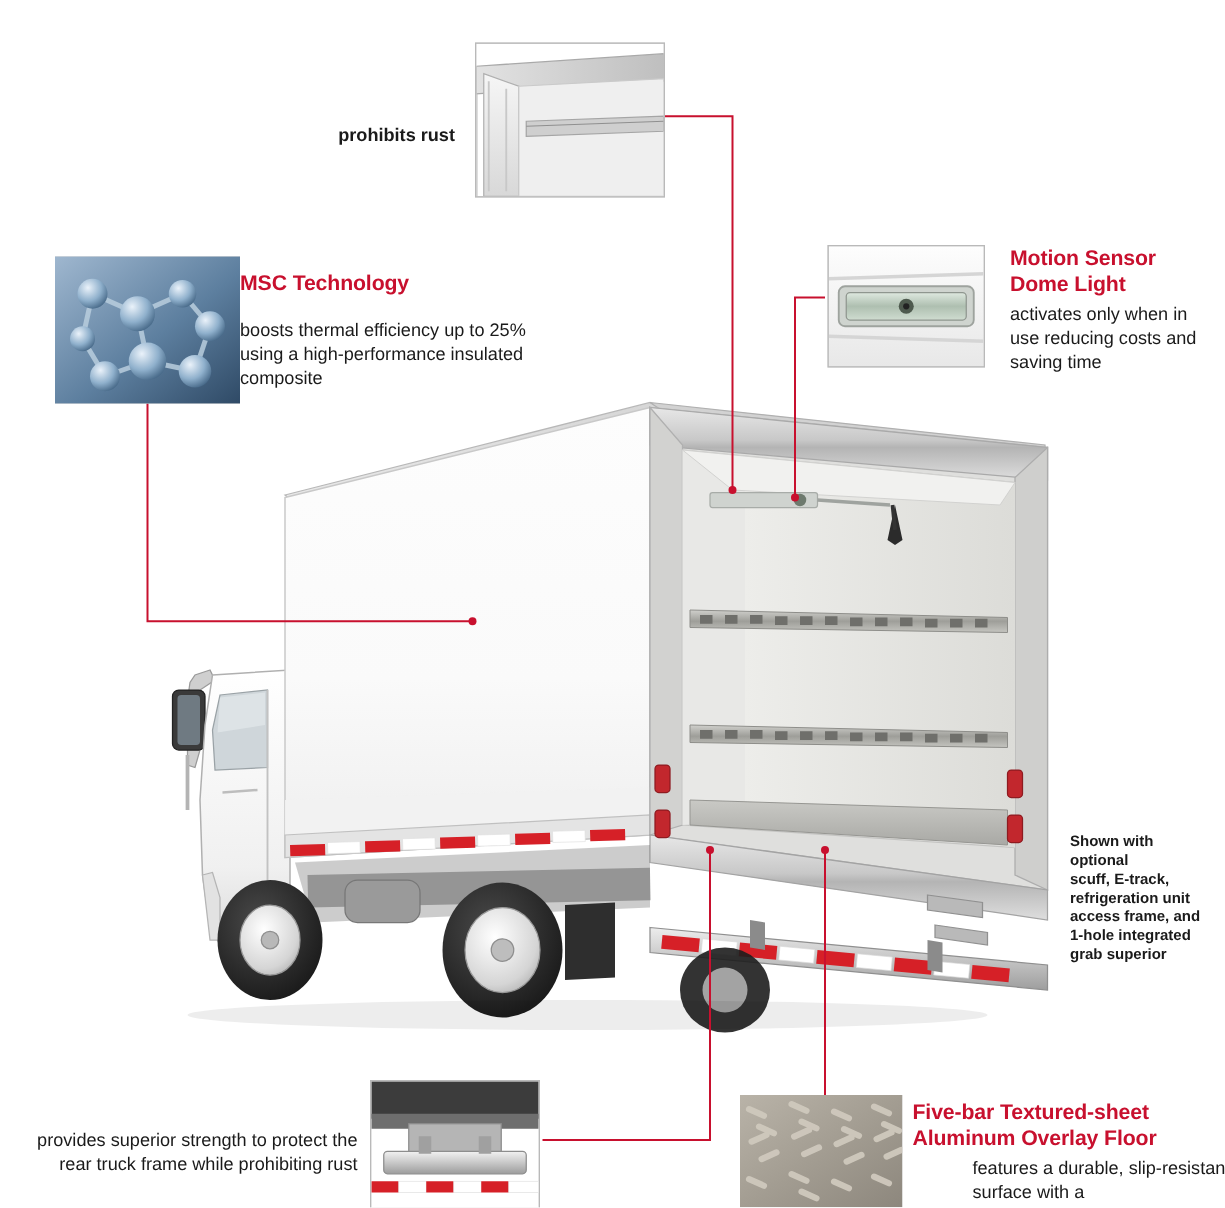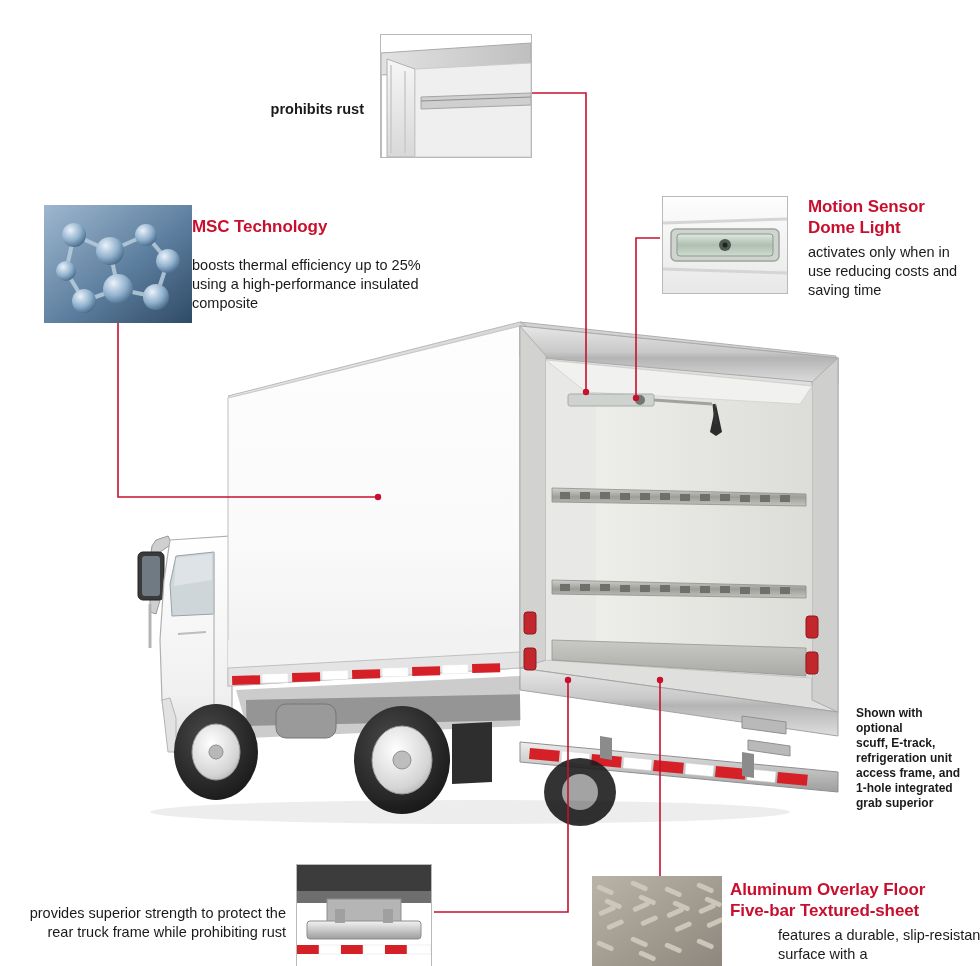--- a/index.html
+++ b/index.html
@@ -457,31 +457,31 @@
 
   <div class="callout-title ta-left" style="left:192px; top:216px; width:260px;">MSC Technology</div>
   <div class="callout-body ta-left" style="left:192px; top:236px; width:235px;margin-top:20px;">boosts thermal efficiency up to 25% using a high-performance insulated composite</div>
 
   <div class="callout-title ta-left" style="left:808px; top:196px; width:172px;">
     <div>Motion Sensor</div>
     <div>Dome Light</div>
   </div>
   <div class="callout-body ta-left" style="left:808px; top:243px; width:166px;">activates only when in use reducing costs and saving time</div>
 
-  <div class="note-text ta-left" style="left:856px; top:666px; width:120px;margin-top:40px;">
+  <div class="note-text ta-left" style="left:856px; top:666px; width:120px;">
     <div>Shown with</div>
     <div>optional</div>
     <div>scuff, E-track,</div>
     <div>refrigeration unit</div>
     <div>access frame, and</div>
     <div>1-hole integrated</div>
     <div>grab superior</div>
   </div>
 
   <div class="callout-body ta-right" style="left:28px; top:904px; width:258px;">provides superior strength to protect the rear truck frame while prohibiting rust</div>
 
   <div class="callout-title ta-left" style="left:730px; top:879px; width:250px;">
+    <div>Five-bar Textured-sheet</div>
     <div>Aluminum Overlay Floor</div>
-    <div>Five-bar Textured-sheet</div>
   </div>
   <div class="callout-body ta-left" style="left:730px; top:926px; width:212px;margin-left:48px;">features a durable, slip-resistant surface with a</div>
 
 </div>
 
 </body></html>

